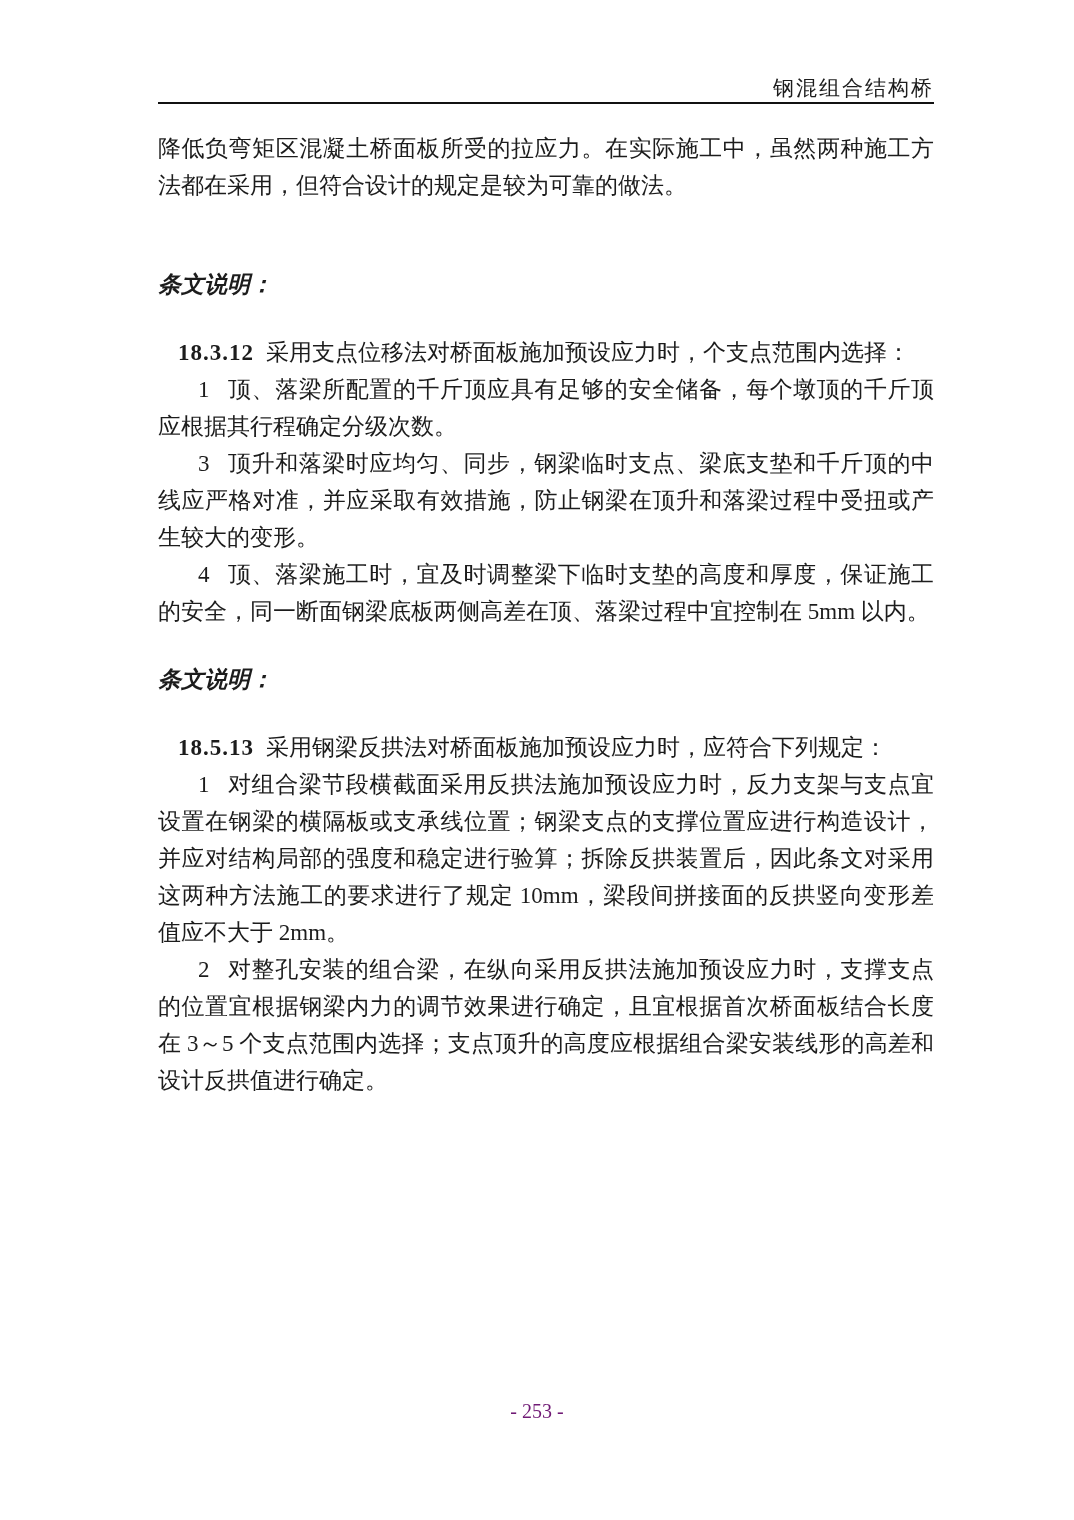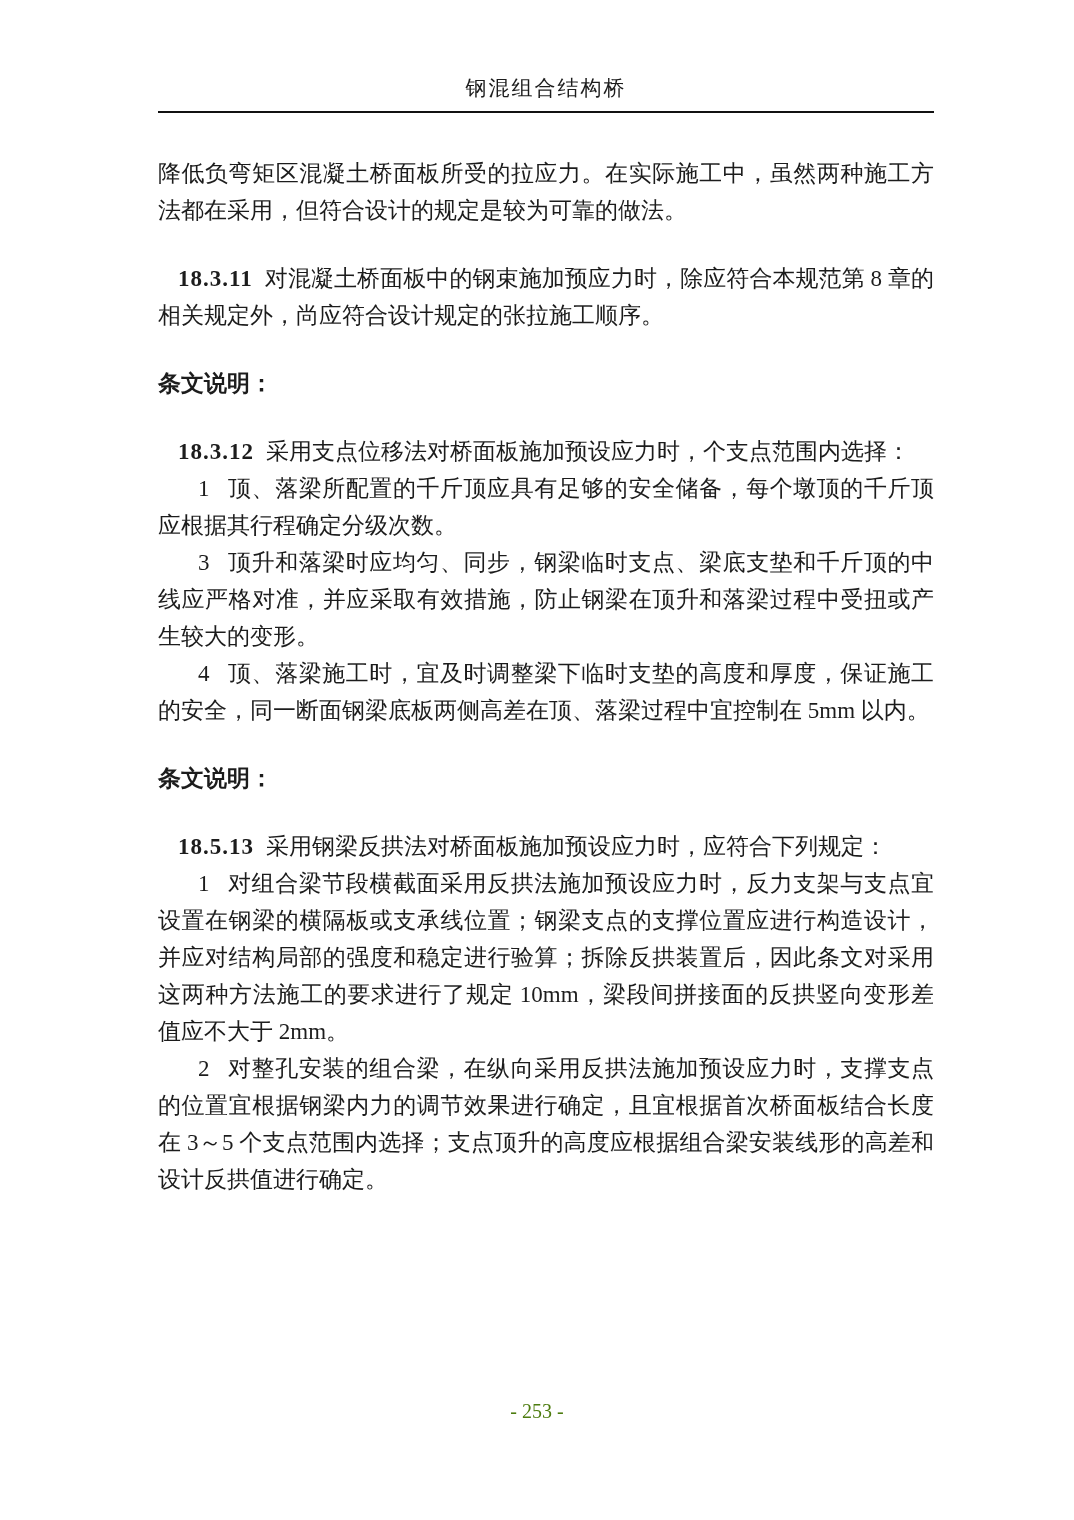--- a/index.html
+++ b/index.html
@@ -16,82 +16,81 @@
     font-family: "Liberation Serif", "DejaVu Serif", serif;
     overflow: hidden;
   }
   .frame {
     position: absolute;
     left: 158px;
     right: 140px;
     top: 74px;
   }
   .page-header {
-    text-align: center;
+    text-align: right;
     font-size: 21px;
     line-height: 28px;
     letter-spacing: 2px;
-    padding-bottom: 9px;
     border-bottom: 2px solid #111111;
   }
   .content {
-    margin-top: 42px;
+    margin-top: 26px;
     font-size: 23px;
     line-height: 37px;
   }
   .content p {
     margin: 0;
     text-align: justify;
     text-justify: inter-ideograph;
   }
   p.body-para { text-indent: 0; }
   p.clause { text-indent: 20px; }
   p.clause .num {
     font-weight: bold;
     margin-right: 12px;
     letter-spacing: 1px;
   }
   p.item { text-indent: 40px; }
   p.item .inum { margin-right: 18px; }
   p.explain-label {
     font-weight: bold;
+    font-style: italic;
     text-indent: 0;
   }
   p.explain {
     font-style: italic;
     text-indent: 46px;
   }
   .gap { height: 31px; }
   .page-footer {
     position: absolute;
     left: 0;
     right: 0;
     top: 1400px;
     text-align: center;
     font-size: 20px;
-    color: #4d7c0f;
+    color: #701a75;
   }
 </style>
 </head>
 <body>
 
 <div class="page">
   <div class="frame">
 
     <div class="page-header">
       <span>钢混组合结构桥</span>
     </div>
 
     <div class="content">
 
       <p class="body-para"><span>降低负弯矩区混凝土桥面板所受的拉应力。在实际施工中，虽然两种施工方法都在采用，但符合设计的规定是较为可靠的做法。</span></p>
 
       <div class="gap"></div>
 
-      <p class="clause"><b class="num">18.3.11</b><span>对混凝土桥面板中的钢束施加预应力时，除应符合本规范第 8 章的相关规定外，尚应符合设计规定的张拉施工顺序。</span></p>
 
       <div class="gap"></div>
 
       <p class="explain-label"><span>条文说明：</span></p>
 
       <div class="gap"></div>
 
       <p class="clause"><b class="num">18.3.12</b><span>采用支点位移法对桥面板施加预设应力时，个支点范围内选择：</span></p>
 
       <p class="item"><span class="inum">1</span><span>顶、落梁所配置的千斤顶应具有足够的安全储备，每个墩顶的千斤顶应根据其行程确定分级次数。</span></p>

